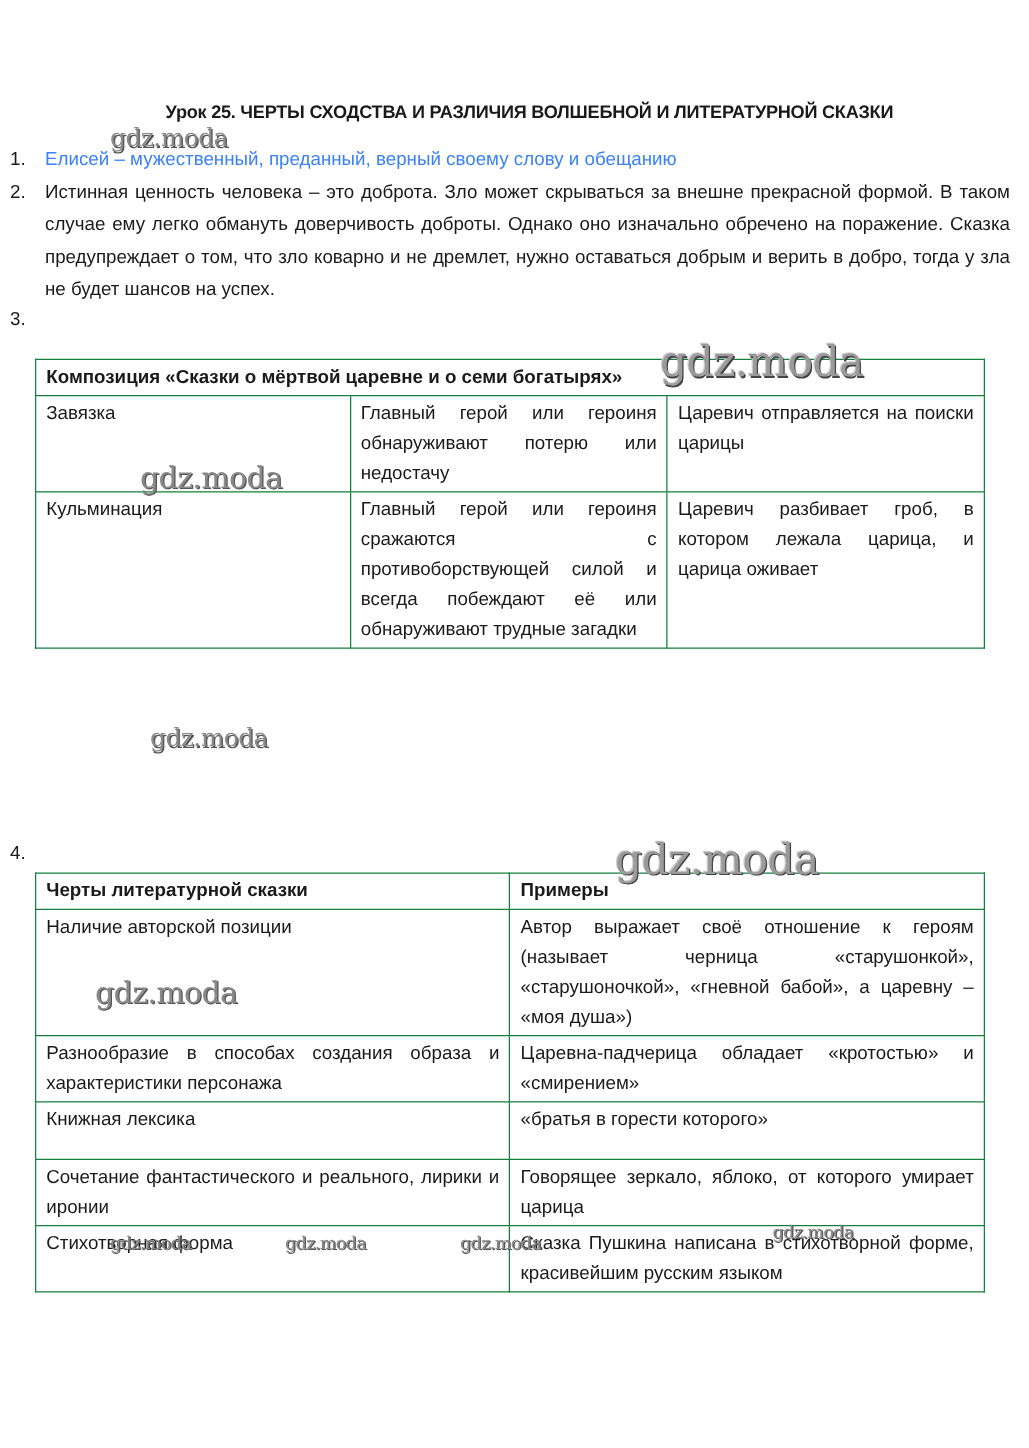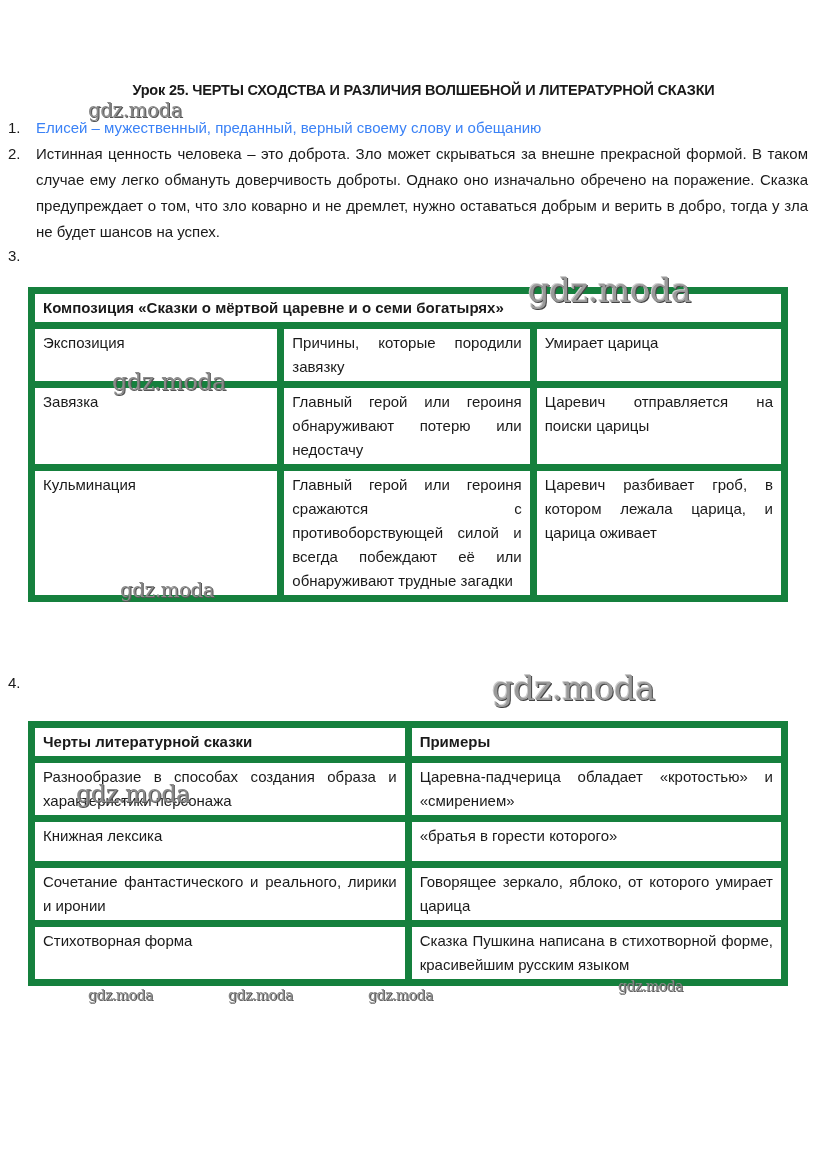--- a/index.html
+++ b/index.html
@@ -10,24 +10,24 @@
   .wm { position:absolute; font-family:"DejaVu Serif", serif; font-weight:normal; color:#8a8a8a;
         text-shadow:1px 1px 0 #555; letter-spacing:-0.5px; }
   .wm.big { font-size:34px; color:#9a9a9a; text-shadow:1px 1px 0 #444, -1px -1px 0 #ccc; }
   .wm.med { font-size:24px; }
   .wm.sm { font-size:14px; }
   .item { position:absolute; left:8px; width:800px; font-size:15px; line-height:26px; }
   .item .num { position:absolute; left:0; top:0; }
   .item .txt { margin-left:28px; text-align:justify; }
   .faded { color:#3b82f6; }
   table { position:absolute; border-collapse:collapse; font-size:15px; }
-  td, th { border:7px solid #15803d; vertical-align:top; padding:2px 8px 2px 8px; line-height:24px; text-align:justify; font-weight:normal; }
+  td, th { border:1px solid #15803d; vertical-align:top; padding:2px 8px 2px 8px; line-height:24px; text-align:justify; font-weight:normal; }
   th { text-align:left; font-weight:bold; }
   #t3 { left:28px; top:287px; width:760px; }
-  #t4 { left:28px; top:698px; width:760px;margin-top:23px; }
+  #t4 { left:28px; top:698px; width:760px; }
 </style>
 </head>
 <body>
 
 <div class="title">Урок 25. ЧЕРТЫ СХОДСТВА И РАЗЛИЧИЯ ВОЛШЕБНОЙ И ЛИТЕРАТУРНОЙ СКАЗКИ</div>
 
 <div class="wm med" style="left:88px;top:98px;font-size:20px;">gdz.moda</div>
 
 <div class="item" style="top:115px;">
   <span class="num">1.</span>
@@ -43,25 +43,20 @@
 
 <table id="t3">
   <colgroup>
       <col style="width:252px">
       <col style="width:254px">
       <col style="width:254px">
     </colgroup>
   <tbody>
       <tr>
     <th colspan="3">Композиция «Сказки о мёртвой царевне и о семи богатырях»</th>
-  </tr>
-  <tr>
-    <td>Экспозиция</td>
-    <td>Причины, которые породили завязку</td>
-    <td>Умирает царица</td>
   </tr>
   <tr>
     <td>Завязка</td>
     <td>Главный герой или героиня обнаруживают потерю или недостачу</td>
     <td>Царевич отправляется на поиски царицы</td>
   </tr>
   <tr>
     <td>Кульминация</td>
     <td>Главный герой или героиня сражаются с противоборствующей силой и всегда побеждают её или обнаруживают трудные загадки</td>
     <td>Царевич разбивает гроб, в котором лежала царица, и царица оживает</td>
@@ -80,20 +75,24 @@
 <table id="t4">
   <colgroup>
       <col style="width:380px">
       <col style="width:380px">
     </colgroup>
   <tbody>
       <tr>
     <th>Черты литературной сказки</th>
     <th>Примеры</th>
   </tr>
+  <tr style="height:96px">
+    <td>Наличие авторской позиции</td>
+    <td>Автор выражает своё отношение к героям (называет черница «старушонкой», «старушоночкой», «гневной бабой», а царевну – «моя душа»)</td>
+  </tr>
   <tr>
     <td>Разнообразие в способах создания образа и характеристики персонажа</td>
     <td>Царевна-падчерица обладает «кротостью» и «смирением»</td>
   </tr>
   <tr style="height:46px">
     <td>Книжная лексика</td>
     <td>«братья в горести которого»</td>
   </tr>
   <tr>
     <td>Сочетание фантастического и реального, лирики и иронии</td>

